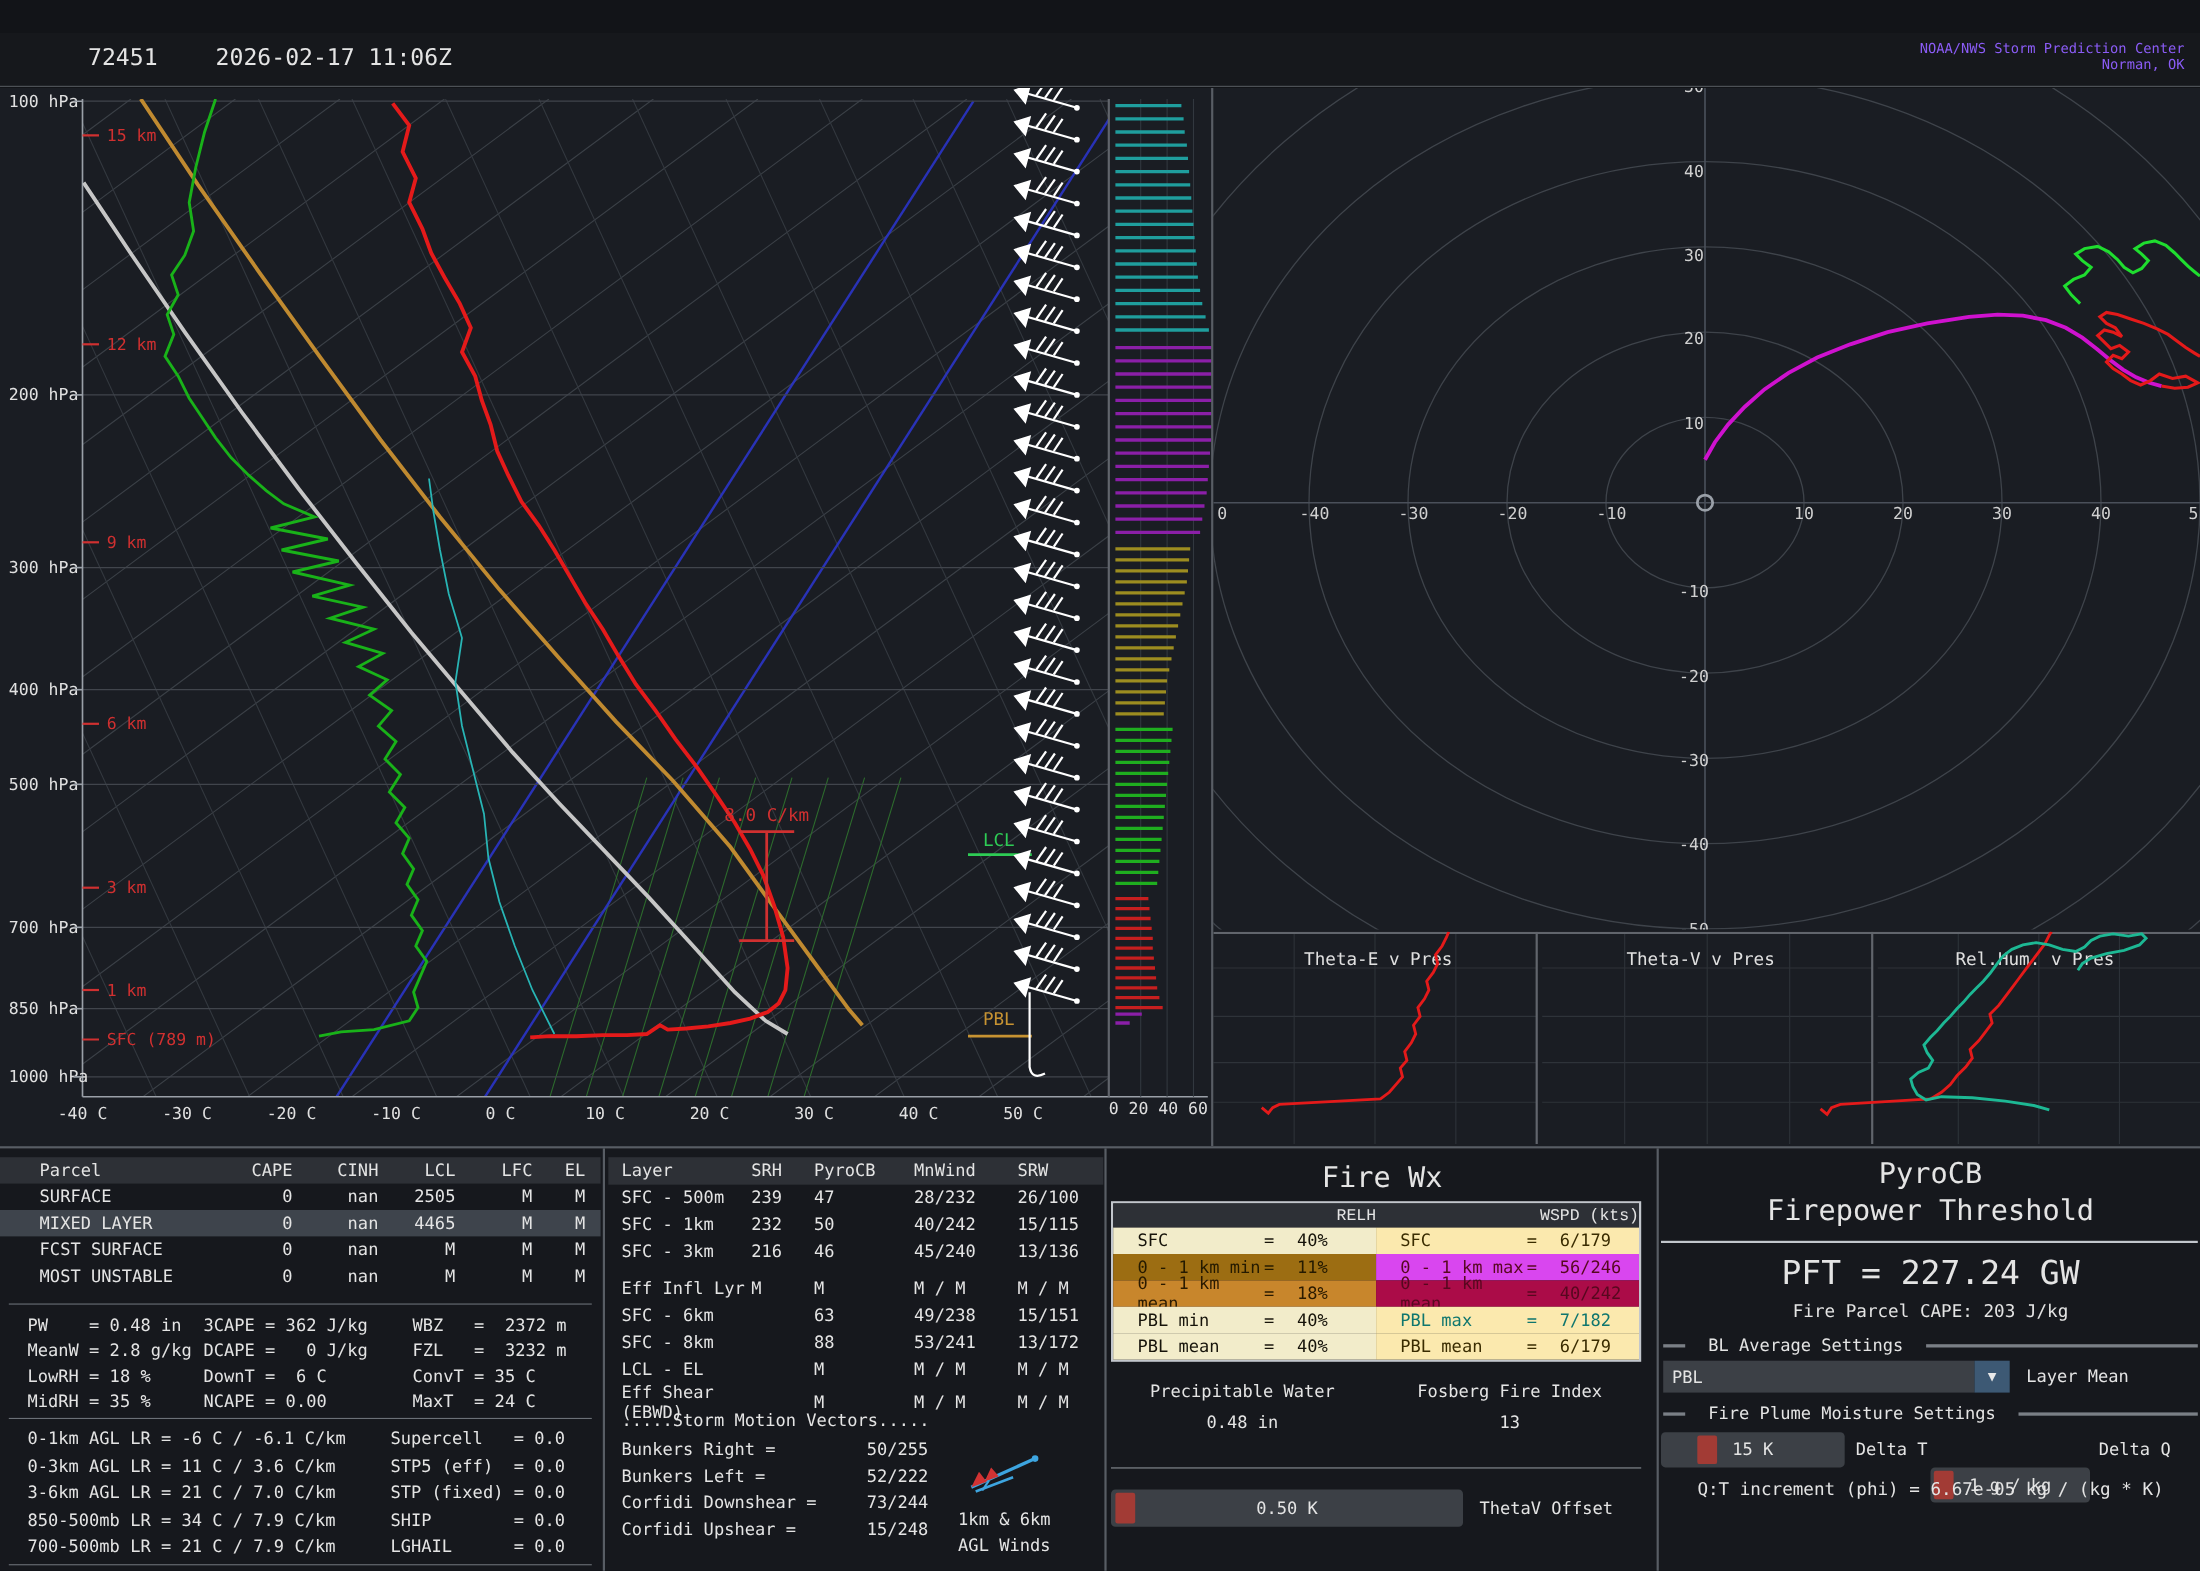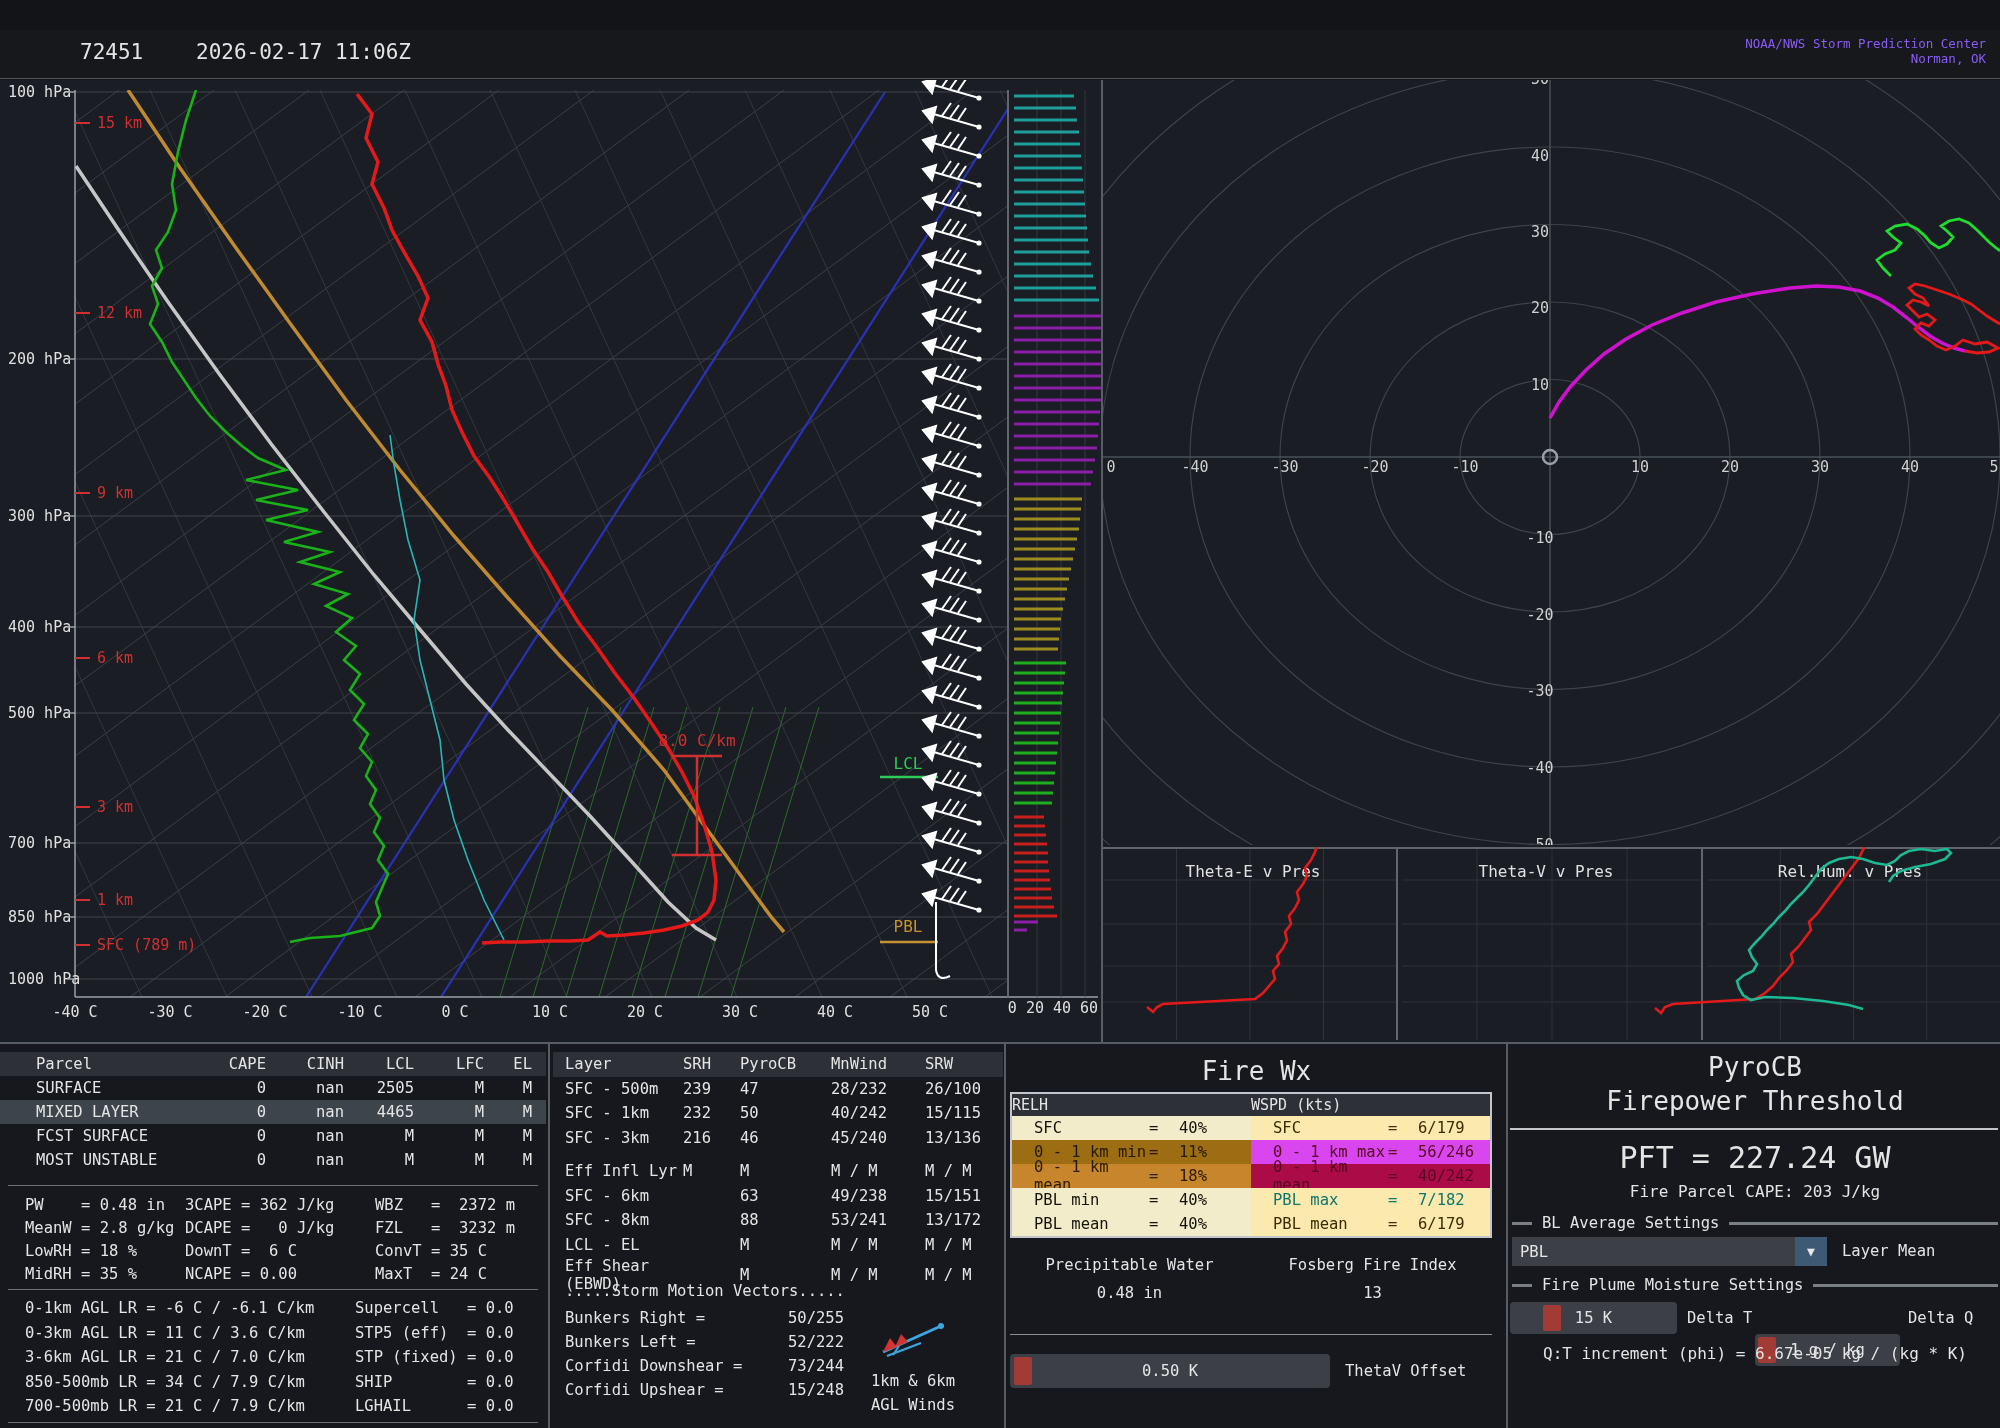--- a/index.html
+++ b/index.html
@@ -38,31 +38,31 @@
   .pdivider { position:absolute; left:8px; width:530px; height:1px; background:#6b7077; }
 
   .layer-grid { display:grid; grid-template-columns:118px 57px 91px 94px auto;
     padding-left:12px; height:24.5px; align-items:center; }
   .smv-grid { display:grid; grid-template-columns:223px auto; padding-left:12px; height:24px; align-items:center; }
 
   
   .fw-title { position:absolute; width:100%; text-align:center; font-size:26px; }
   .fw-table { position:absolute; left:2px; top:48px; width:482px; border:2px solid #c2c6cc; }
   .fw-header { display:flex; background:#2d3036; height:22px; align-items:center; font-size:15px; }
-  .fw-header div { width:50%; text-align:left; }
+  .fw-header div { width:50%; text-align:right;font-family:Liberation Mono, monospace; }
   .fw-row { display:flex; height:24px; font-size:15.5px; }
   .fw-cell { width:50%; display:flex; align-items:center; }
   .fw-cell .lbl { padding-left:22px; flex:1; }
   .fw-cell .eq { width:30px; }
   .fw-cell .val { width:72px; }
   .sec-line { flex:1; height:3px; background:#7a7f86; align-self:center; }
   .slider { position:relative; background:#3c4046; border-radius:4px; display:flex;
     align-items:center; justify-content:center; }
   .slider .handle { position:absolute; width:18px; top:3px; bottom:3px; background:#a23b35; border-radius:2px; }
-  .section-hdr { display:flex; gap:10px; align-items:center; font-size:15.5px; }
+  .section-hdr { display:flex; gap:21px; align-items:center; font-size:15.5px; }
   .section-hdr .lead { width:20px; height:3px; background:#7a7f86; }
 </style>
 </head>
 <body>
 
 <div id="app">
 
 
   <div id="titlebar" class="abs"></div>
   <div id="station-id" class="abs">72451</div>

